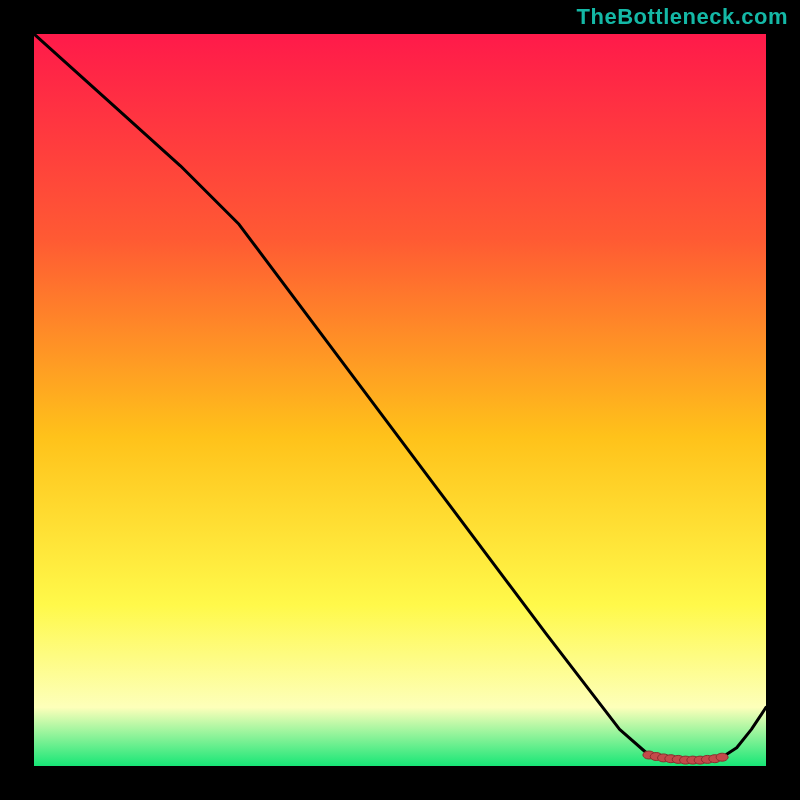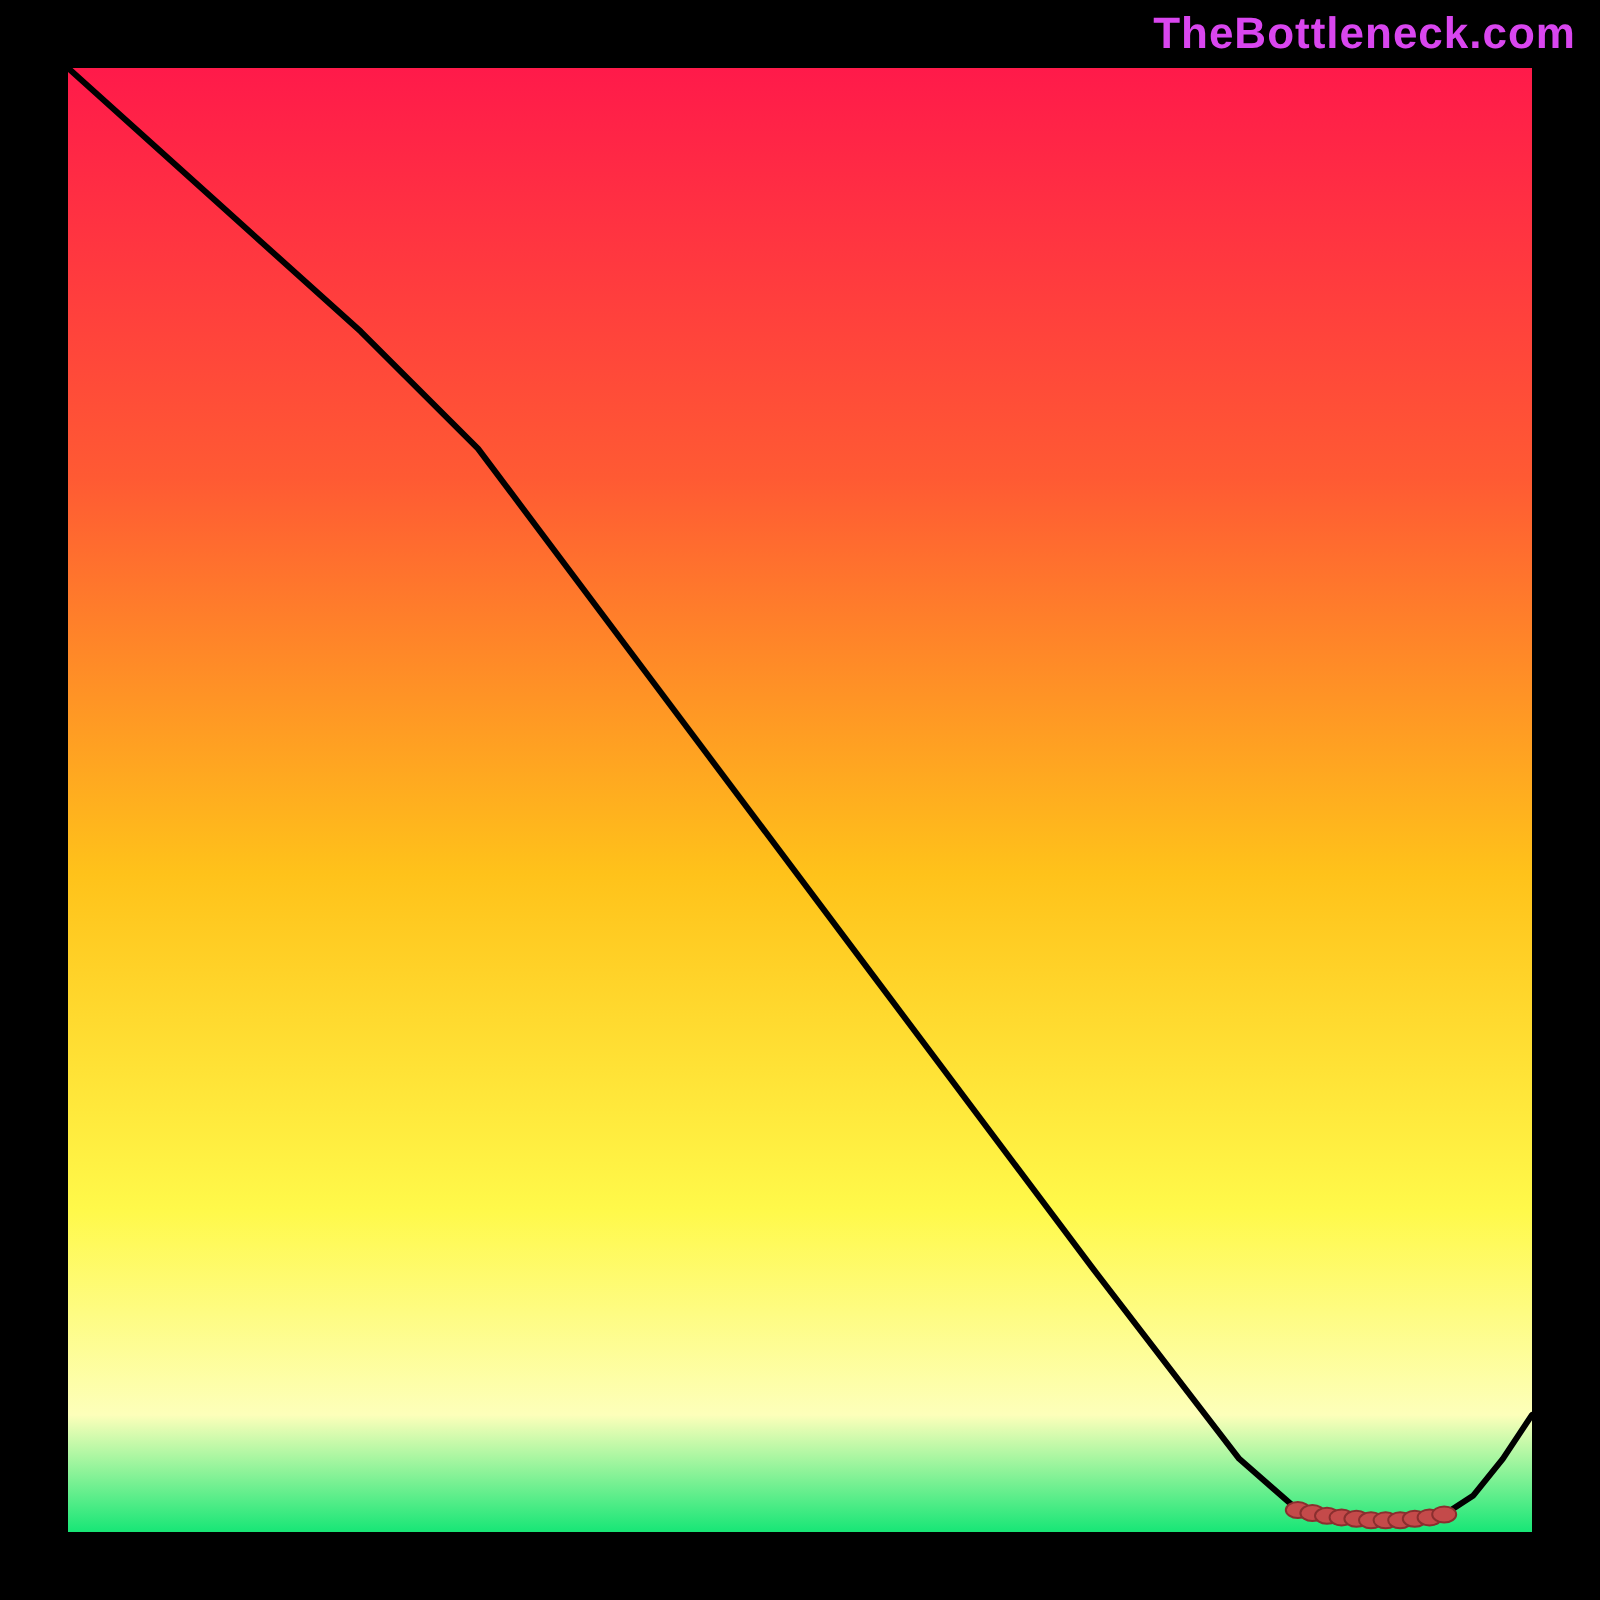--- a/index.html
+++ b/index.html
@@ -10,21 +10,21 @@
     height: 800px;
     background: #000;
   }
   .watermark {
     position: absolute;
     top: 4px;
     right: 12px;
     font-family: Arial, Helvetica, sans-serif;
     font-size: 22px;
     font-weight: bold;
-    color: #d946ef;
+    color: #14b8a6;
     letter-spacing: 0.5px;
   }
   .plot {
     position: absolute;
     left: 34px;
     top: 34px;
     width: 732px;
     height: 732px;
   }
   .plot svg { display: block; }

